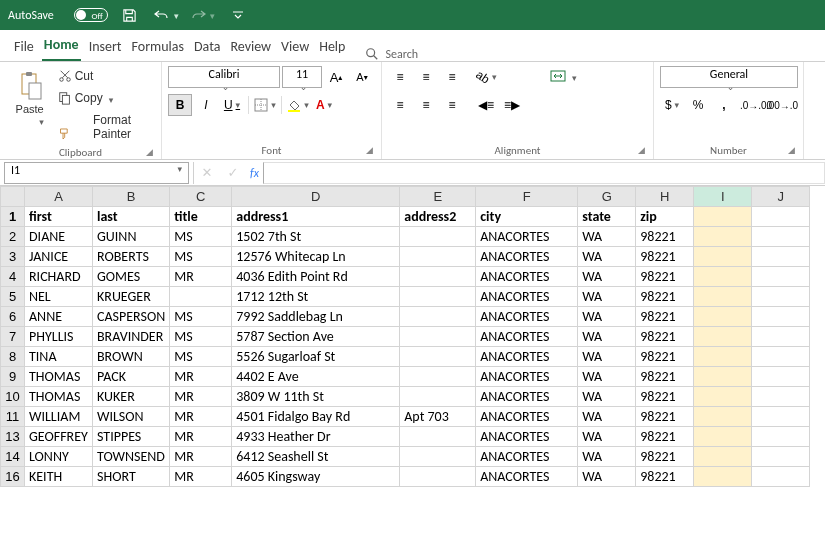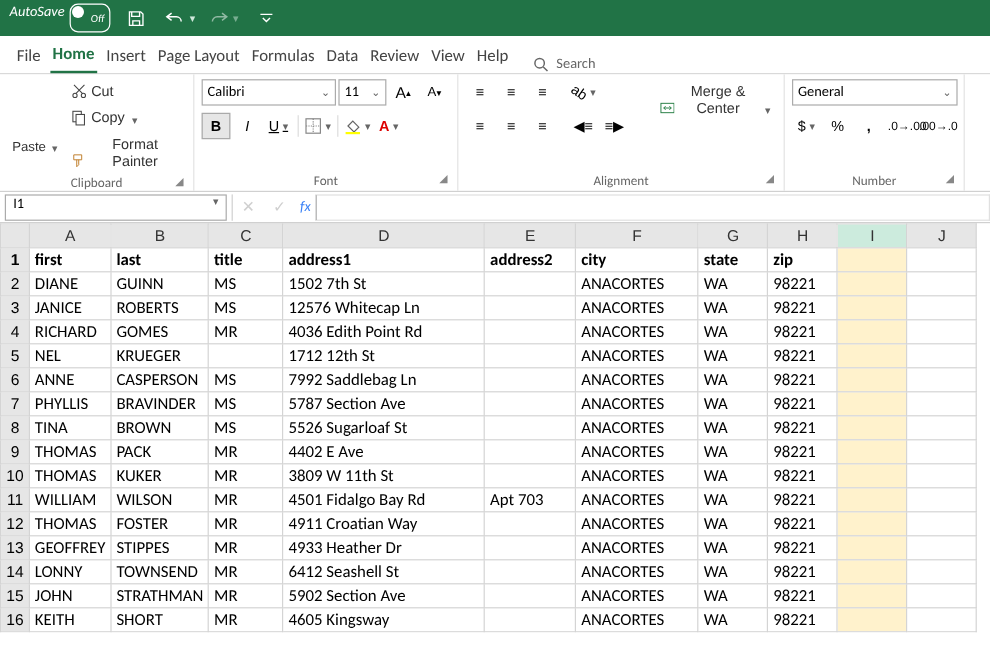--- a/index.html
+++ b/index.html
@@ -1,41 +1,41 @@
 <!DOCTYPE html>
 <html><head>
 <meta charset="utf-8">
 <style>
   * { box-sizing: border-box; margin: 0; padding: 0; }
   body { font-family: "Segoe UI", Calibri, sans-serif; font-size: 12px; background: #fff; width: 825px; height: 552px; overflow: hidden; user-select: none; }
   
   .titlebar { background: #217346; height: 30px; display: flex; align-items: center; padding: 0 8px; color: #fff; gap: 8px; }
-  .titlebar .autosave { font-size: 12px; display: flex; align-items: flex-start; gap: 4px; font-style: italic; }
-  .titlebar .toggle { width: 34px; height: 24px; border: 1px solid #fff; border-radius: 7px; display: inline-flex; align-items: center; padding: 0 1px; font-size: 9px; justify-content: flex-end; position: relative; }
+  .titlebar .autosave { font-size: 12px; display: flex; align-items: center; gap: 20px; }
+  .titlebar .toggle { width: 34px; height: 14px; border: 1px solid #fff; border-radius: 7px; display: inline-flex; align-items: center; padding: 0 1px; font-size: 9px; justify-content: flex-end; position: relative; }
   .titlebar .toggle::before { content:""; width:10px; height:10px; background:#fff; border-radius:50%; position:absolute; left:1px; top:1px; }
   .titlebar .toggle span { margin-right:3px; }
   .titlebar .qat-btn { width:28px; height:24px; display:inline-flex; align-items:center; justify-content:center; cursor:pointer; }
   .titlebar svg { fill: none; stroke: #fff; stroke-width:1.2; }
   
   .tabstrip { background: #fff; height: 32px; display: flex; align-items: flex-end; padding: 0 12px; gap: 6px; border-bottom: 1px solid #d0d0d0; }
   .tabstrip .tab { font-size: 14px; color: #444; padding: 6px 2px; cursor: pointer; }
   .tabstrip .tab.active { color: #217346; border-bottom: 2px solid #217346; font-weight:600;}
   .tabstrip .search { margin-left: 12px; display:flex; align-items:center; gap:6px; color:#666; }
   
   .ribbon { background: #fff; height: 98px; display: flex; border-bottom: 1px solid #d0d0d0; }
   .group { border-right: 1px solid #e3e3e3; display:flex; flex-direction:column; justify-content:space-between; padding: 4px 6px 2px 6px; position:relative;}
   .group-body { display:flex; gap:4px; align-items:flex-start; flex:1;}
   .group-label { text-align:center; font-size:11px; color:#666; padding-top:2px; position:relative;}
   .group-label .launch { position:absolute; right:2px; top:2px; font-size:9px; color:#888; cursor:pointer;}
   
   .vstack { display:flex; flex-direction:column; gap:2px; }
   .hstack { display:flex; align-items:center; gap:2px; }
   .btn { border:1px solid transparent; background:transparent; padding:2px 4px; cursor:pointer; display:inline-flex; align-items:flex-end; gap:3px; font-size:12px; color:#333; border-radius:2px;}
-  .btn.big { flex-direction:row; font-size:11px; width:44px; height:66px; justify-content:center; gap:2px;}
-  .ddl { border:1px solid #ababab; font-size:12px; height:22px; display:inline-flex; align-items:center; padding:0 4px; background:#fff; cursor:pointer; justify-content:space-between;}
+  .btn.big { flex-direction:column; font-size:11px; width:44px; height:66px; justify-content:center; gap:2px;}
+  .ddl { border:1px solid #ababab; font-size:12px; height:22px; display:inline-flex; align-items:center; padding:0 4px; background:#fff; cursor:pointer; justify-content:space-between;flex-direction:column;}
   .caret { font-size:9px; color:#666; margin-left:3px;}
   .squarebtn { width:24px; height:22px; border:1px solid transparent; display:inline-flex; align-items:center; justify-content:center; cursor:pointer; font-family:"Segoe UI",sans-serif;}
   
   .namebox-row { height:26px; display:flex; align-items:center; border-bottom:1px solid #d0d0d0; background:#fff;}
   .namebox { width:185px; border:1px solid #ababab; height:22px; margin:0 4px; display:flex; align-items:flex-start; padding:0 6px; font-size:12px; justify-content:space-between; background:#fff;}
   .fx-btn { width:26px; text-align:center; color:#888; cursor:pointer; font-size:13px;}
   .fx-lbl { font-style:italic; font-size:12px; color:#3b82f6; padding:0 4px;}
   .formula-bar { flex:1; height:22px; border:1px solid #e0e0e0; border-left:1px solid #ababab; padding:0 6px; font-size:12px; display:flex; align-items:center;}
   
   .sheet { position:relative; overflow:hidden; }
@@ -79,21 +79,20 @@
       <svg width="12" height="12" viewBox="0 0 12 12">
         <path d="M1 3h10 M3 6l3 3 3-3"></path>
       </svg>
     </span>
 </div>
 
 <div class="tabstrip">
   <div class="tab">File</div>
   <div class="tab active">Home</div>
   <div class="tab">Insert</div>
-  <div class="tab">Page Layout</div>
   <div class="tab">Formulas</div>
   <div class="tab">Data</div>
   <div class="tab">Review</div>
   <div class="tab">View</div>
   <div class="tab">Help</div>
   <div class="search">
     <svg width="14" height="14" viewBox="0 0 16 16" fill="none" stroke="#666" stroke-width="1.4">
         <circle cx="6.5" cy="6.5" r="4.5"></circle>
         <path d="M10 10l4 4"></path>
       </svg>
@@ -207,21 +206,20 @@
           <span class="squarebtn">≡▶</span>
         </div>
       </div>
       <div style="width:1px;background:#e3e3e3;margin:0 6px;"></div>
       <div class="vstack" style="gap:6px;">
         <button class="btn">
             <svg width="16" height="14" viewBox="0 0 16 14" fill="none" stroke="#1f7a3e">
               <rect x="1" y="2" width="14" height="10"></rect>
               <path d="M4 7h8M6 5l-2 2 2 2M10 5l2 2-2 2"></path>
             </svg>
-            <span>Merge &amp; Center</span>
             <span class="caret">▾</span>
           </button>
       </div>
     </div>
     <div class="group-label"><span>Alignment</span><span class="launch">◢</span></div>
   </div>
 
   <div class="group" style="width:150px;">
     <div class="group-body vstack" style="gap:6px;">
       <div class="ddl" style="width:138px;">
@@ -421,33 +419,20 @@
           <td class="">MR</td>
           <td class="">4501 Fidalgo Bay Rd</td>
           <td class="">Apt 703</td>
           <td class="">ANACORTES</td>
           <td class="">WA</td>
           <td class="">98221</td>
           <td class="sel"></td>
           <td class=""></td>
         </tr>
         <tr class="">
-          <td class="rowhdr">12</td>
-          <td class="">THOMAS</td>
-          <td class="">FOSTER</td>
-          <td class="">MR</td>
-          <td class="">4911 Croatian Way</td>
-          <td class=""></td>
-          <td class="">ANACORTES</td>
-          <td class="">WA</td>
-          <td class="">98221</td>
-          <td class="sel"></td>
-          <td class=""></td>
-        </tr>
-        <tr class="">
           <td class="rowhdr">13</td>
           <td class="">GEOFFREY</td>
           <td class="">STIPPES</td>
           <td class="">MR</td>
           <td class="">4933 Heather Dr</td>
           <td class=""></td>
           <td class="">ANACORTES</td>
           <td class="">WA</td>
           <td class="">98221</td>
           <td class="sel"></td>
@@ -460,33 +445,20 @@
           <td class="">MR</td>
           <td class="">6412 Seashell St</td>
           <td class=""></td>
           <td class="">ANACORTES</td>
           <td class="">WA</td>
           <td class="">98221</td>
           <td class="sel"></td>
           <td class=""></td>
         </tr>
         <tr class="">
-          <td class="rowhdr">15</td>
-          <td class="">JOHN</td>
-          <td class="">STRATHMAN</td>
-          <td class="">MR</td>
-          <td class="">5902 Section Ave</td>
-          <td class=""></td>
-          <td class="">ANACORTES</td>
-          <td class="">WA</td>
-          <td class="">98221</td>
-          <td class="sel"></td>
-          <td class=""></td>
-        </tr>
-        <tr class="">
           <td class="rowhdr">16</td>
           <td class="">KEITH</td>
           <td class="">SHORT</td>
           <td class="">MR</td>
           <td class="">4605 Kingsway</td>
           <td class=""></td>
           <td class="">ANACORTES</td>
           <td class="">WA</td>
           <td class="">98221</td>
           <td class="sel"></td>

